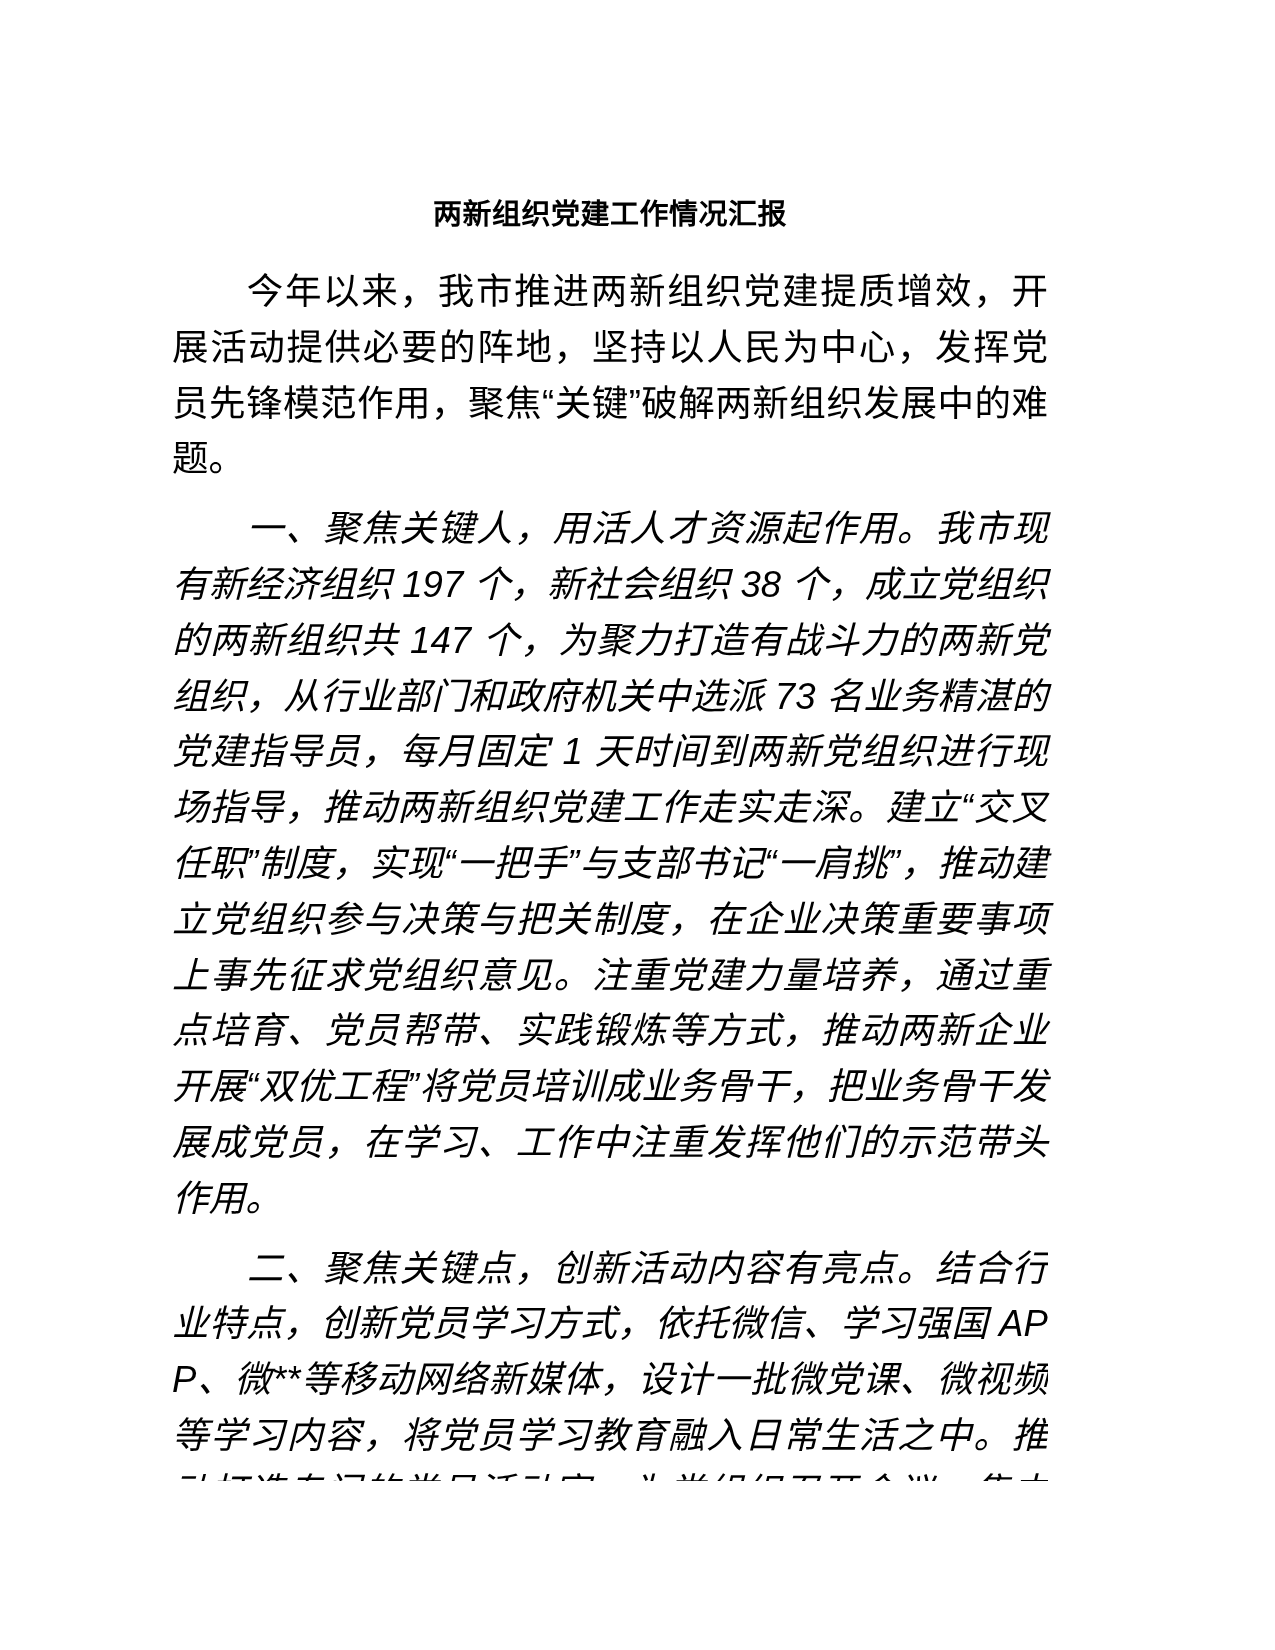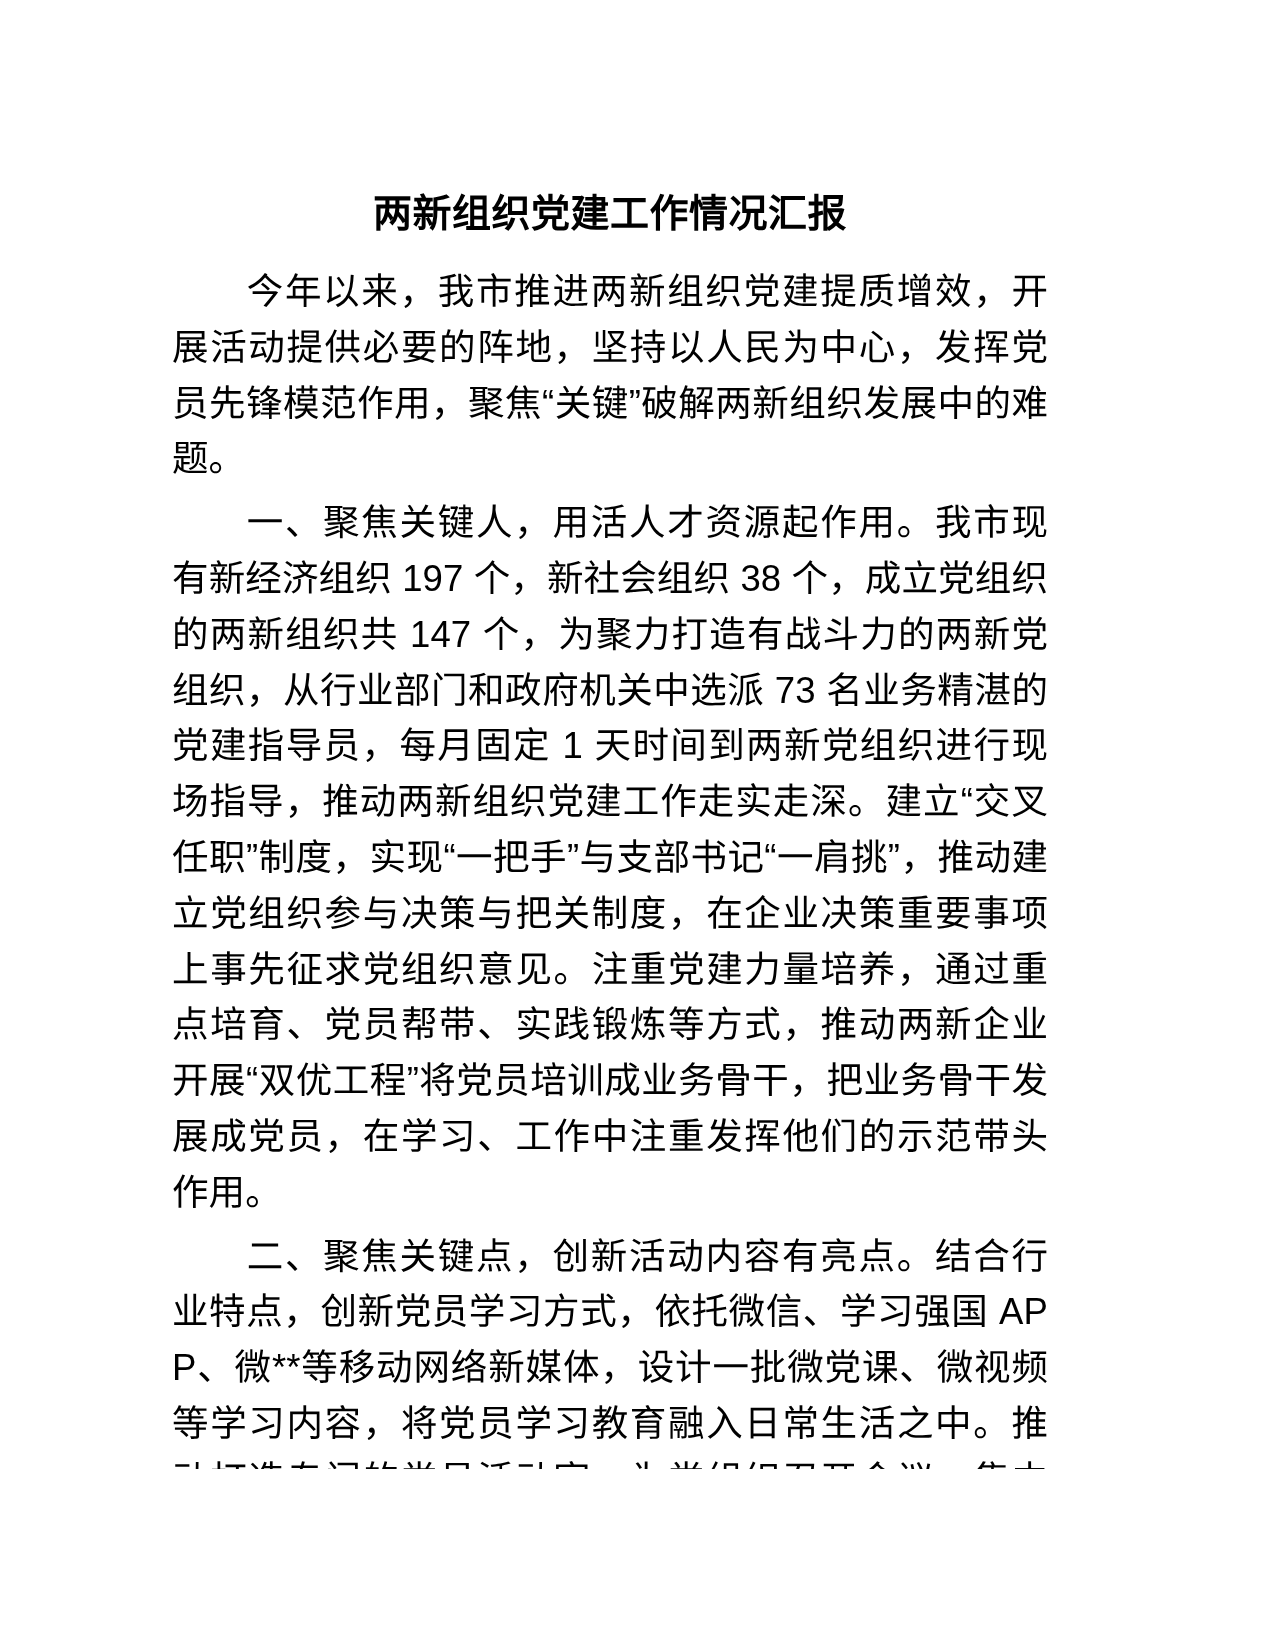--- a/index.html
+++ b/index.html
@@ -29,42 +29,43 @@
   }
 
   .content {
     position: absolute;
     left: 172px;
     top: 186px;
     width: 876px;
   }
 
   .doc-title {
-    font-size: 39px;
+    font-size: 29px;
     font-weight: 700;
     line-height: 56px;
     text-align: center;
     letter-spacing: 0.5px;
     margin: 0 0 22px 0;
     white-space: nowrap;
   }
 
   .para {
     font-size: 36.5px;
     line-height: 55.8px;
     text-align: justify;
     text-justify: inter-ideograph;
     text-align-last: left;
     margin: 0;
     letter-spacing: 0.1px;
     word-break: break-all;
   }
 
   .para + .para {
-    margin-top: 8px;
+    margin-top: 14px;
+    font-style: italic;
   }
 
   .para .indent {
     display: inline-block;
     width: 2em;
   }
 
   
   .para-clip {
     max-height: 240px;

